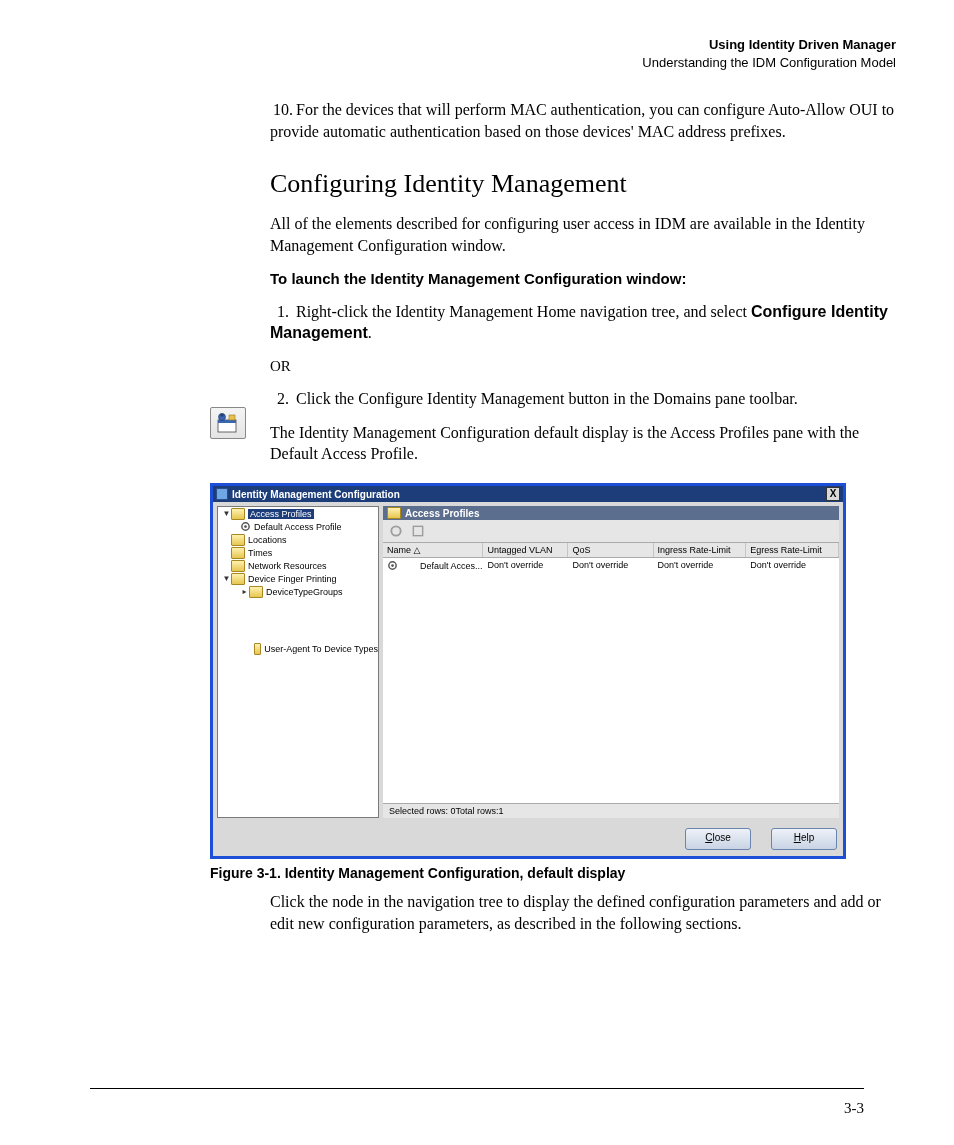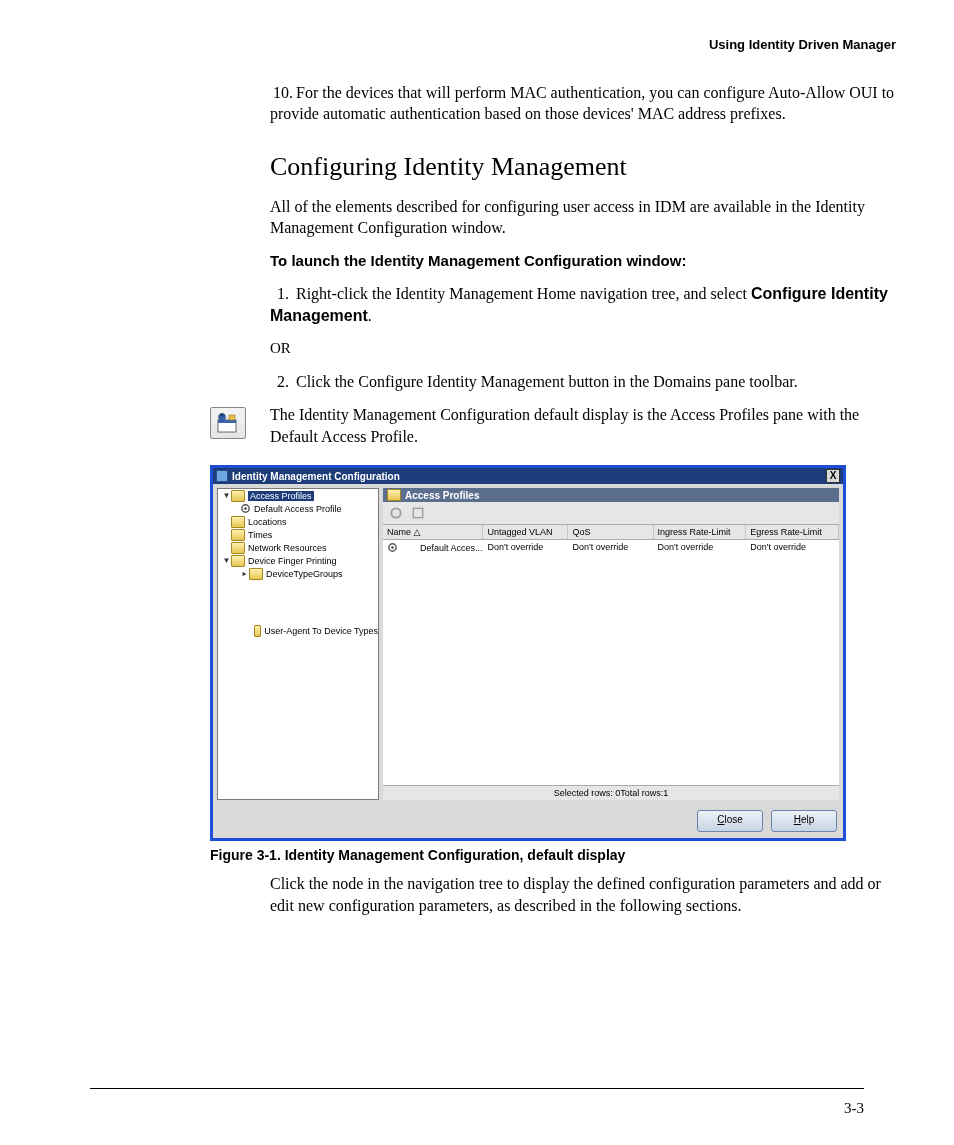--- a/index.html
+++ b/index.html
@@ -203,28 +203,28 @@
     padding: 2px 4px;
     white-space: nowrap;
     overflow: hidden;
     text-overflow: ellipsis;
   }
   .table-row .cell-name { display:flex; align-items:center; gap:19px;}
   .status-bar {
     background: #e6e6e6;
     border-top: 1px solid #aaa;
     display:flex;
-    justify-content: center;
+    justify-content: flex-start;
     padding: 2px 6px;
     font-size: 9px;
   }
   .button-bar {
     display:flex;
     justify-content: flex-end;
-    gap: 8px;
+    gap: 20px;
     padding: 6px;
     background:#d9d9d9;
   }
   .btn {
     min-width: 64px;
     height: 20px;
     background: linear-gradient(#eef2f8,#c8d3e4);
     border: 1px solid #6a85ad;
     border-radius: 3px;
     font-size: 10px;
@@ -255,20 +255,21 @@
     font-size: 15px;
   }
 </style>
 </head>
 <body>
 
 <div class="page">
 
   <div class="running-head">
     <div class="bold">Using Identity Driven Manager</div>
+    <div>Understanding the IDM Configuration Model</div>
   </div>
 
   <div class="body-text">
     <p>
       <span class="ol-num">10.</span><span>For the devices that will perform MAC authentication, you can configure Auto-Allow OUI to provide automatic authentication based on those devices' MAC address prefixes.</span>
     </p>
 
     <h2 class="section">Configuring Identity Management</h2>
 
     <p>All of the elements described for configuring user access in IDM are available in the Identity Management Configuration window.</p>

